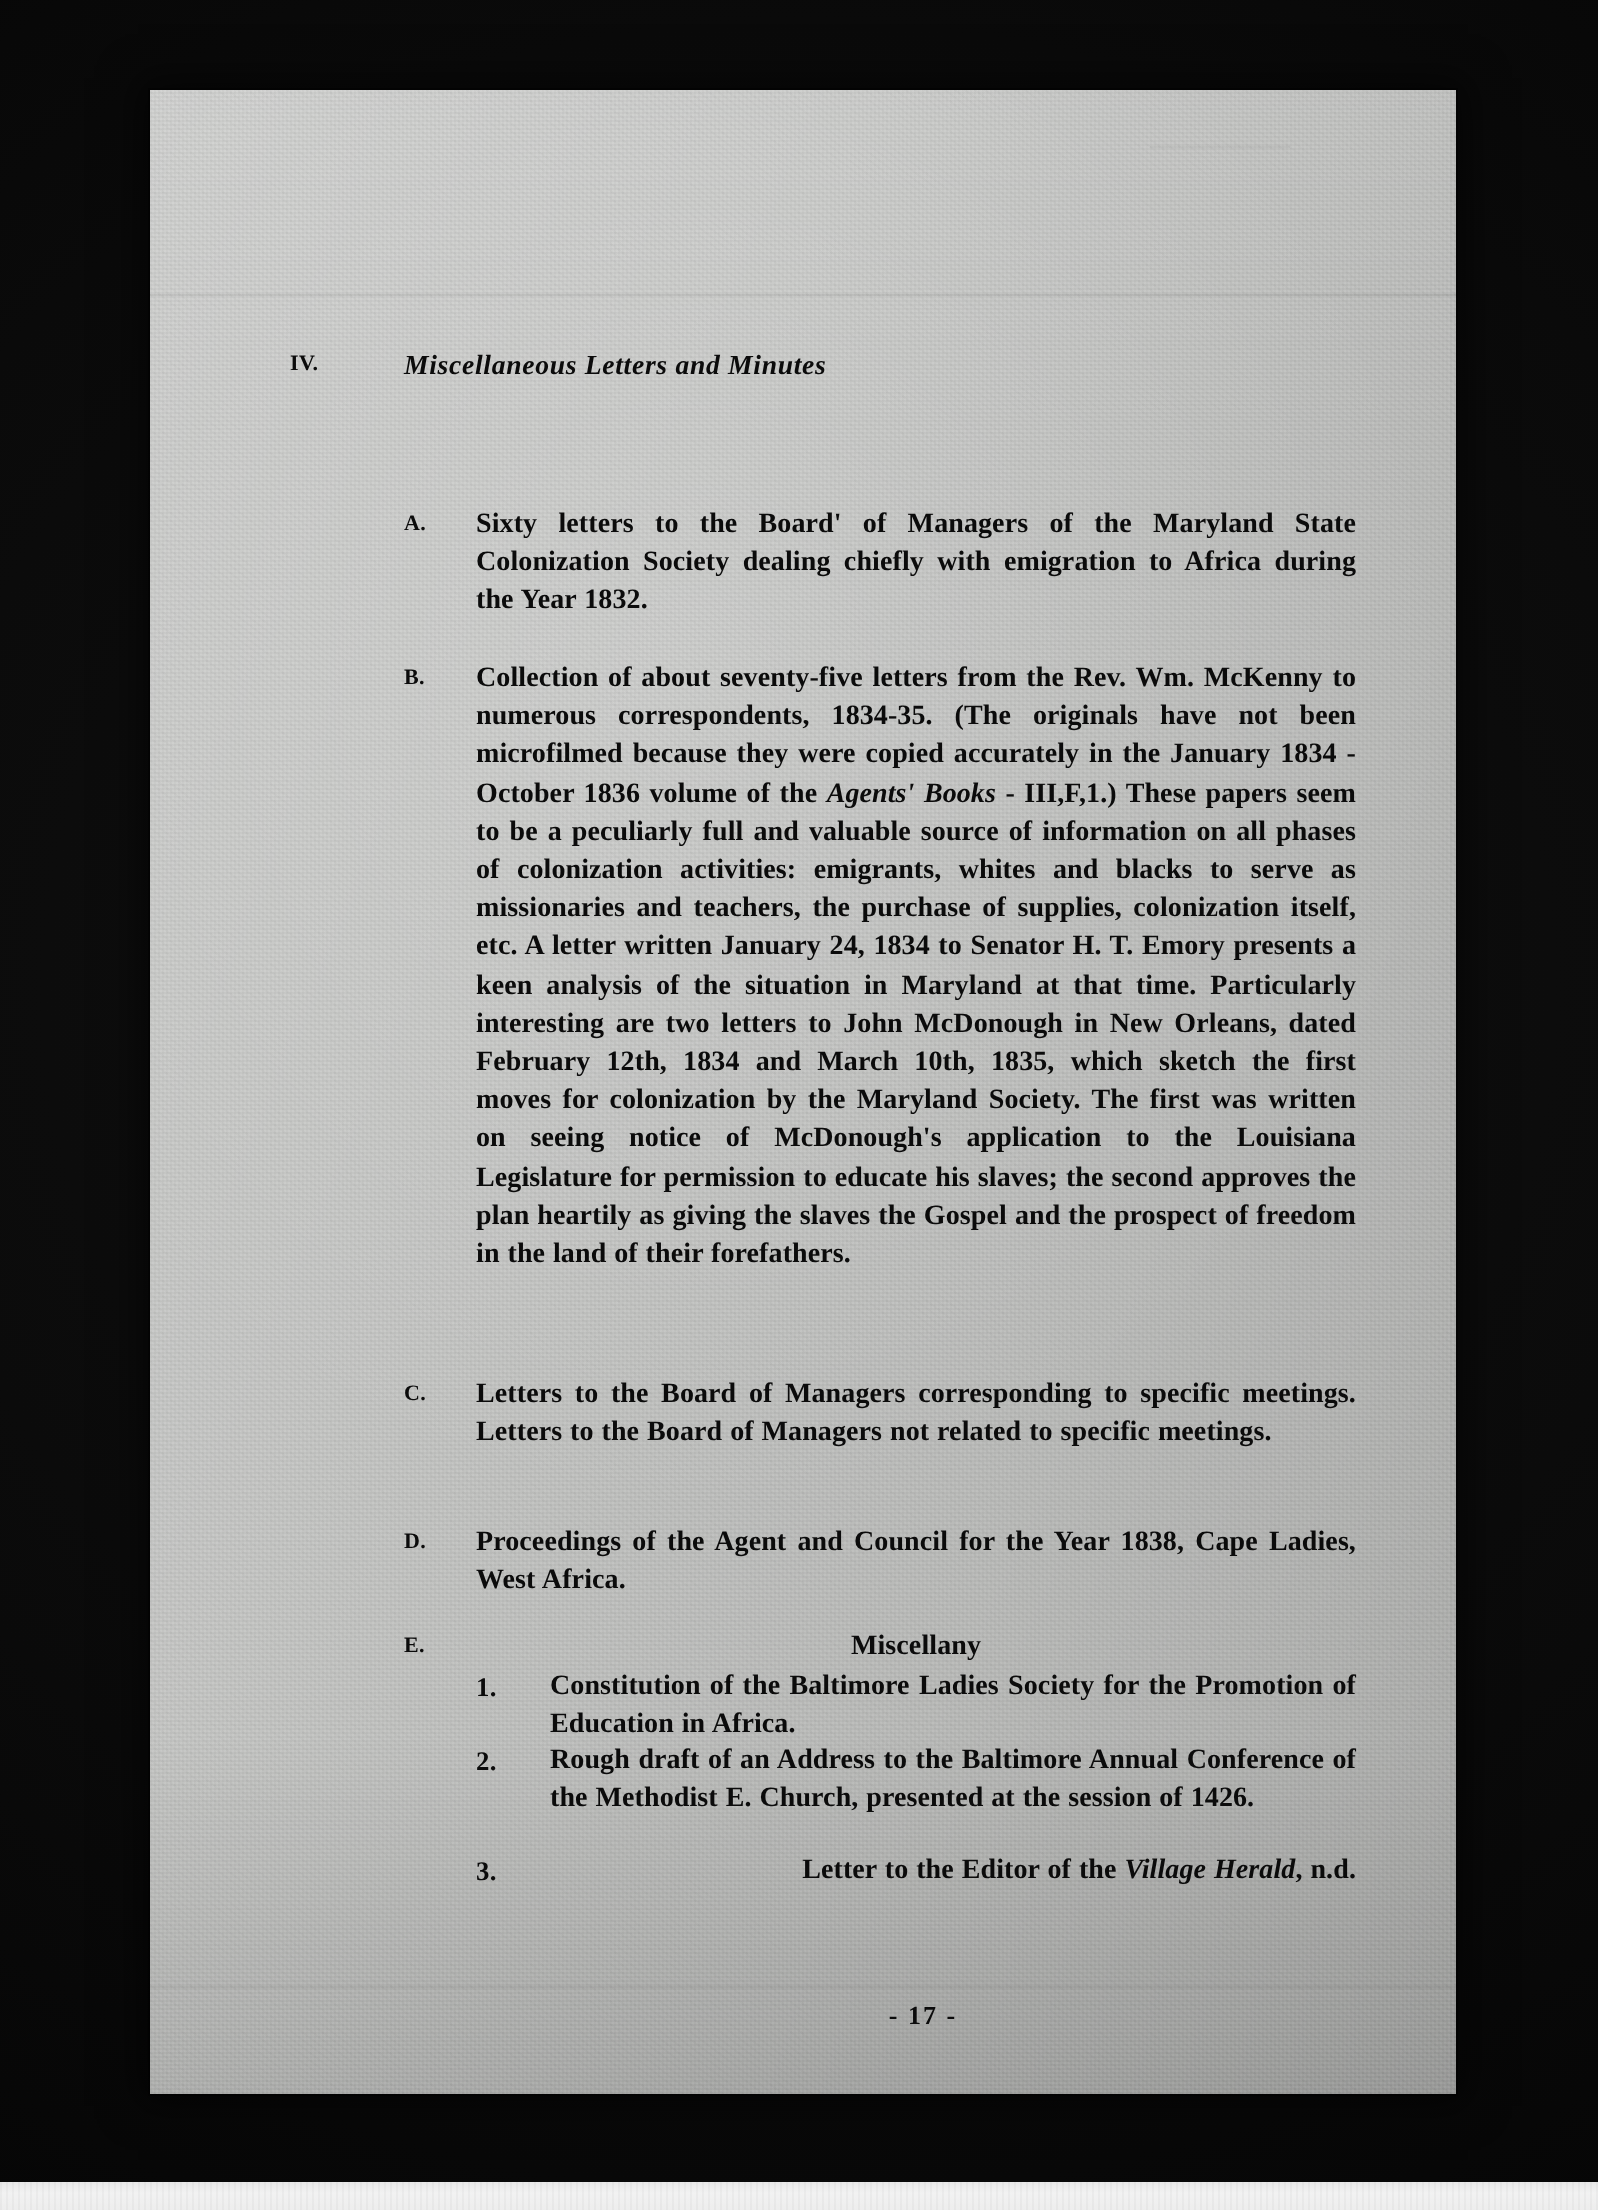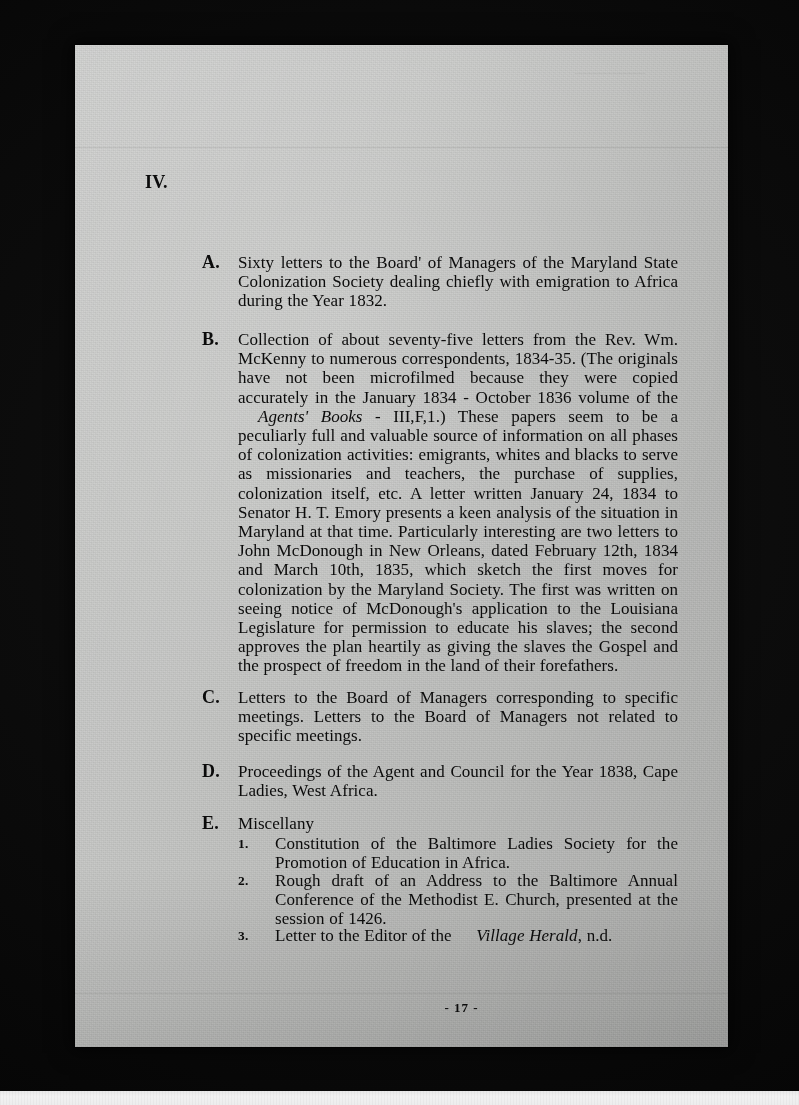--- a/index.html
+++ b/index.html
@@ -106,36 +106,35 @@
 
   
   .row {
     position: absolute;
     display: flex;
     align-items: flex-start;
   }
   .marker {
     flex: 0 0 auto;
     font-weight: bold;
-    font-size: 18px;
+    font-size: 11px;
     line-height: 19.2px;
     letter-spacing: .2px;
   }
   .body-text {
-    font-weight: normal;
-    font-size: 17px;
+    font-weight: bold;
+    font-size: 14px;
     line-height: 19.2px;
     text-align: justify;
     text-justify: inter-word;
     letter-spacing: .05px;
     word-spacing: .4px;
   }
   .body-text i, .ital {
     font-style: italic;
-    margin-left: 20px;
   }
 
   
   #heading-row {
     left: 70px;
     top: 128px;
     width: 520px;
   }
   #heading-row .marker { width: 57px; }
   #heading-title {
@@ -150,21 +149,21 @@
   .lettered { left: 127px; width: 476px; }
   .lettered .marker { width: 36px; }
   .lettered .body-text { width: 440px; }
 
   #item-a { top: 208px; }
   #item-b { top: 285px; }
   #item-c { top: 643px; }
   #item-d { top: 717px; }
   #item-e { top: 769px; }
 
-  #item-e .body-text { text-align: left; }
+  #item-e .body-text { text-align: center; }
 
   
   .numbered { left: 163px; width: 440px; }
   .numbered .marker { width: 37px; font-size: 13.4px; }
   .numbered .body-text { width: 403px; }
 
   #sub-1 { top: 789px; }
   #sub-2 { top: 826px; }
   #sub-3 { top: 881px; }
 
@@ -204,20 +203,21 @@
 
   <div id="page">
     <div class="blemish" style="left:0; top:102px; width:653px; height:1px;"></div>
     <div class="blemish" style="left:0; top:948px; width:653px; height:1px; opacity:.6;"></div>
     <div class="blemish" style="left:500px; top:28px; width:70px; height:1px; opacity:.5;"></div>
 
     <div id="content">
 
       <div class="row" id="heading-row">
         <span class="marker">IV.</span>
+        <span id="heading-title">Miscellaneous Letters and Minutes</span>
       </div>
 
       <div class="row lettered" id="item-a">
         <span class="marker">A.</span>
         <span class="body-text">Sixty letters to the Board' of Managers of the Maryland State Colonization Society dealing chiefly with emigration to Africa during the Year 1832.</span>
       </div>
 
       <div class="row lettered" id="item-b">
         <span class="marker">B.</span>
         <span class="body-text"><span>Collection of about seventy-five letters from the Rev. Wm. McKenny to numerous correspondents, 1834-35. (The originals have not been microfilmed because they were copied accurately in the January 1834 - October 1836 volume of the </span><i class="ital">Agents' Books</i><span> - III,F,1.) These papers seem to be a peculiarly full and valuable source of information on all phases of colonization activities: emigrants, whites and blacks to serve as missionaries and teachers, the purchase of supplies, colonization itself, etc. A letter written January 24, 1834 to Senator H. T. Emory presents a keen analysis of the situation in Maryland at that time. Particularly interesting are two letters to John McDonough in New Orleans, dated February 12th, 1834 and March 10th, 1835, which sketch the first moves for colonization by the Maryland Society. The first was written on seeing notice of McDonough's application to the Louisiana Legislature for permission to educate his slaves; the second approves the plan heartily as giving the slaves the Gospel and the prospect of freedom in the land of their forefathers.</span></span>
@@ -243,21 +243,21 @@
         <span class="body-text">Constitution of the Baltimore Ladies Society for the Promotion of Education in Africa.</span>
       </div>
 
       <div class="row numbered" id="sub-2">
         <span class="marker">2.</span>
         <span class="body-text">Rough draft of an Address to the Baltimore Annual Conference of the Methodist E. Church, presented at the session of 1426.</span>
       </div>
 
       <div class="row numbered" id="sub-3">
         <span class="marker">3.</span>
-        <span class="body-text" style="text-align:left"><span>Letter to the Editor of the </span><i class="ital">Village Herald</i><span>, n.d.</span></span>
+        <span class="body-text" style="text-align:right"><span>Letter to the Editor of the </span><i class="ital">Village Herald</i><span>, n.d.</span></span>
       </div>
 
 
       <div id="page-number">- 17 -</div>
 
     </div>
 
     <div id="page-shade"></div>
     <div id="page-grain"></div>
   </div>

